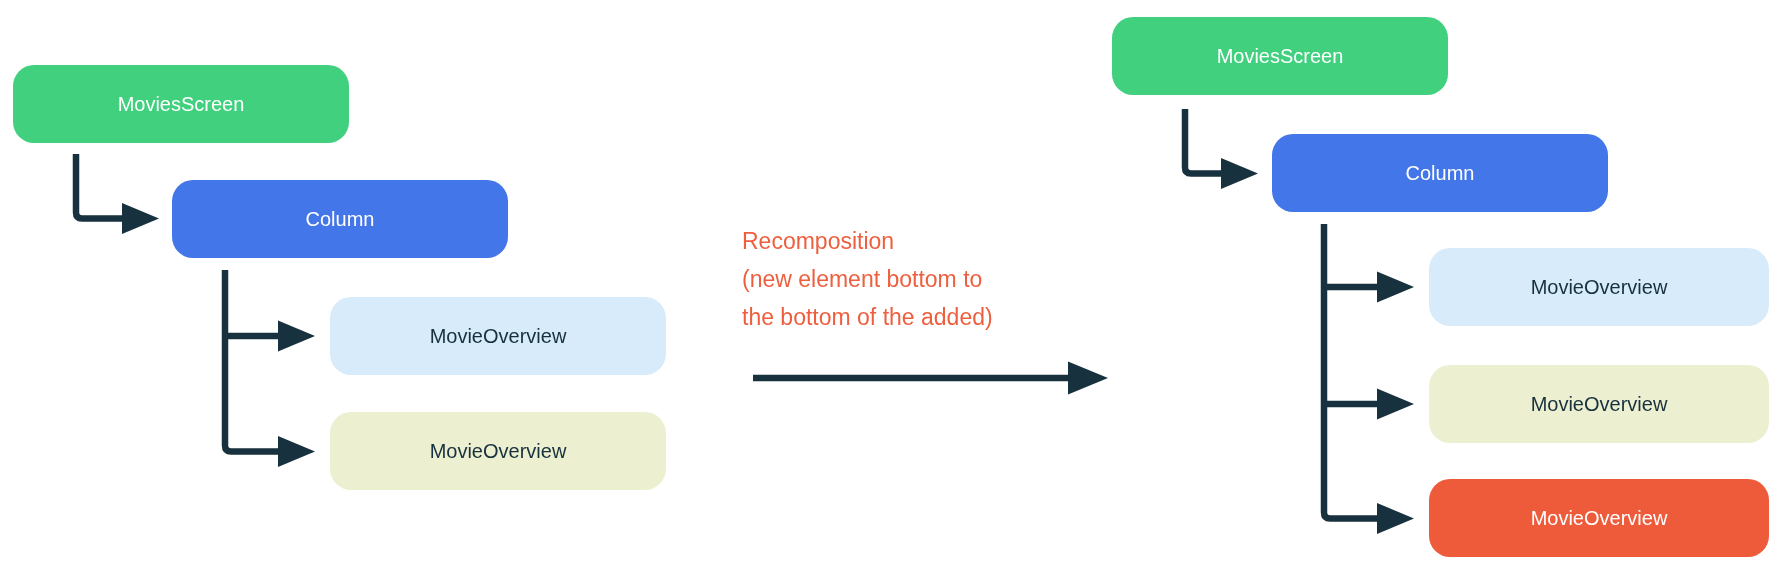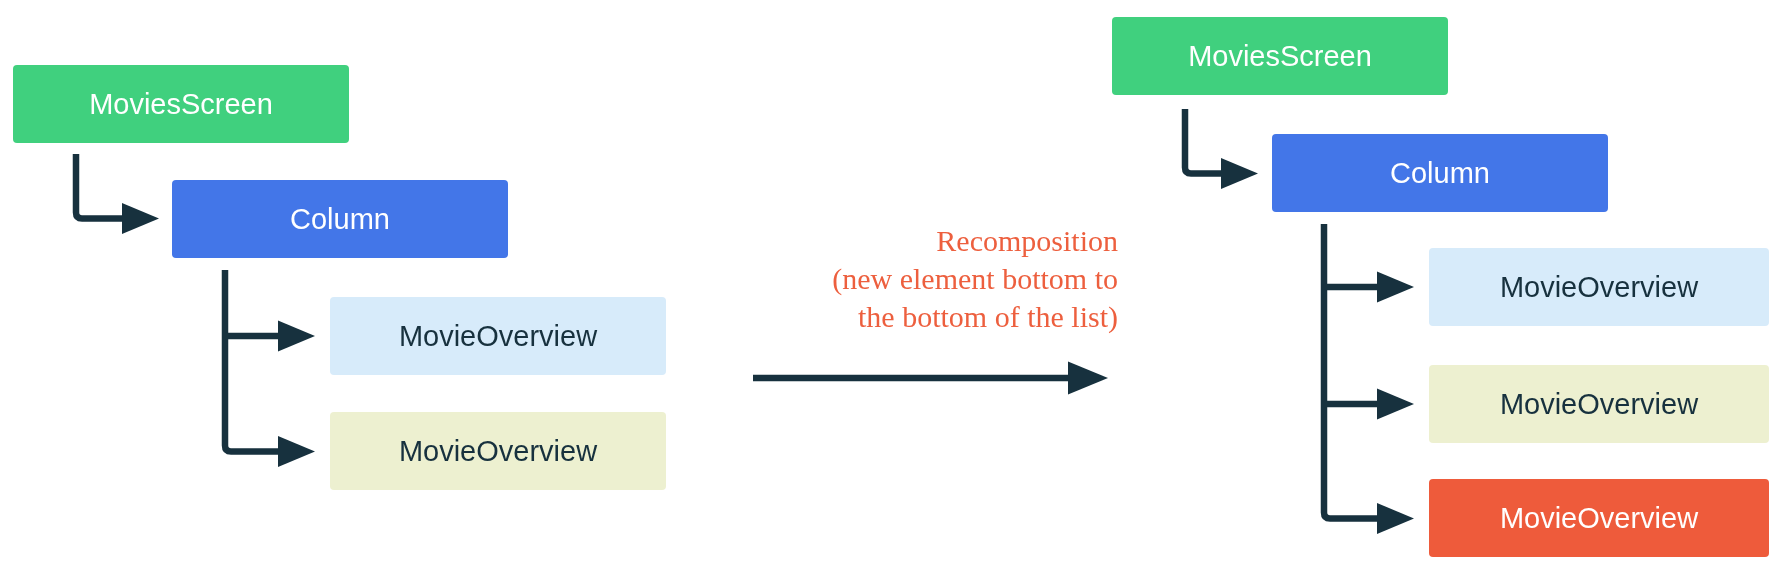--- a/index.html
+++ b/index.html
@@ -12,45 +12,44 @@
     position: relative;
     width: 1779px;
     height: 584px;
     background: #ffffff;
     overflow: hidden;
   }
   .node {
     position: absolute;
     width: 336px;
     height: 78px;
-    border-radius: 4px;
+    border-radius: 21px;
     display: flex;
     align-items: center;
     justify-content: center;
-    font-size: 29px;
+    font-size: 20px;
     white-space: nowrap;
     box-sizing: border-box;
   }
   .connector-layer {
     position: absolute;
     left: 0;
     top: 0;
     width: 1779px;
     height: 584px;
     pointer-events: none;
   }
   .caption {
     position: absolute;
     left: 742px;
     top: 222px;
     width: 376px;
-    text-align: right;
-    font-size: 30px;
+    text-align: left;
+    font-size: 23px;
     line-height: 38px;
-    font-family: Liberation Serif, serif;
   }
   .caption div { white-space: nowrap; }
 
   
   .l-movies   { left: 13px;   top: 65px;  }
   .l-column   { left: 172px;  top: 180px; }
   .l-mo1      { left: 330px;  top: 297px; }
   .l-mo2      { left: 330px;  top: 412px; }
 
   
@@ -91,21 +90,21 @@
   </svg>
 
   <div class="node l-movies" style="background-color: rgb(64, 208, 126); color: rgb(255, 255, 255);">MoviesScreen</div>
   <div class="node l-column" style="background-color: rgb(67, 118, 232); color: rgb(255, 255, 255);">Column</div>
   <div class="node l-mo1" style="background-color: rgb(215, 235, 250); color: rgb(23, 49, 62);">MovieOverview</div>
   <div class="node l-mo2" style="background-color: rgb(237, 240, 208); color: rgb(23, 49, 62);">MovieOverview</div>
 
   <div class="caption" style="color: rgb(237, 95, 62);">
     <div>Recomposition</div>
     <div>(new element bottom to</div>
-    <div>the bottom of the list)</div>
+    <div>the bottom of the added)</div>
   </div>
 
   <div class="node r-movies" style="background-color: rgb(64, 208, 126); color: rgb(255, 255, 255);">MoviesScreen</div>
   <div class="node r-column" style="background-color: rgb(67, 118, 232); color: rgb(255, 255, 255);">Column</div>
   <div class="node r-mo1" style="background-color: rgb(215, 235, 250); color: rgb(23, 49, 62);">MovieOverview</div>
   <div class="node r-mo2" style="background-color: rgb(237, 240, 208); color: rgb(23, 49, 62);">MovieOverview</div>
   <div class="node r-mo3" style="background-color: rgb(238, 91, 59); color: rgb(255, 255, 255);">MovieOverview</div>
 
 </div>
 

